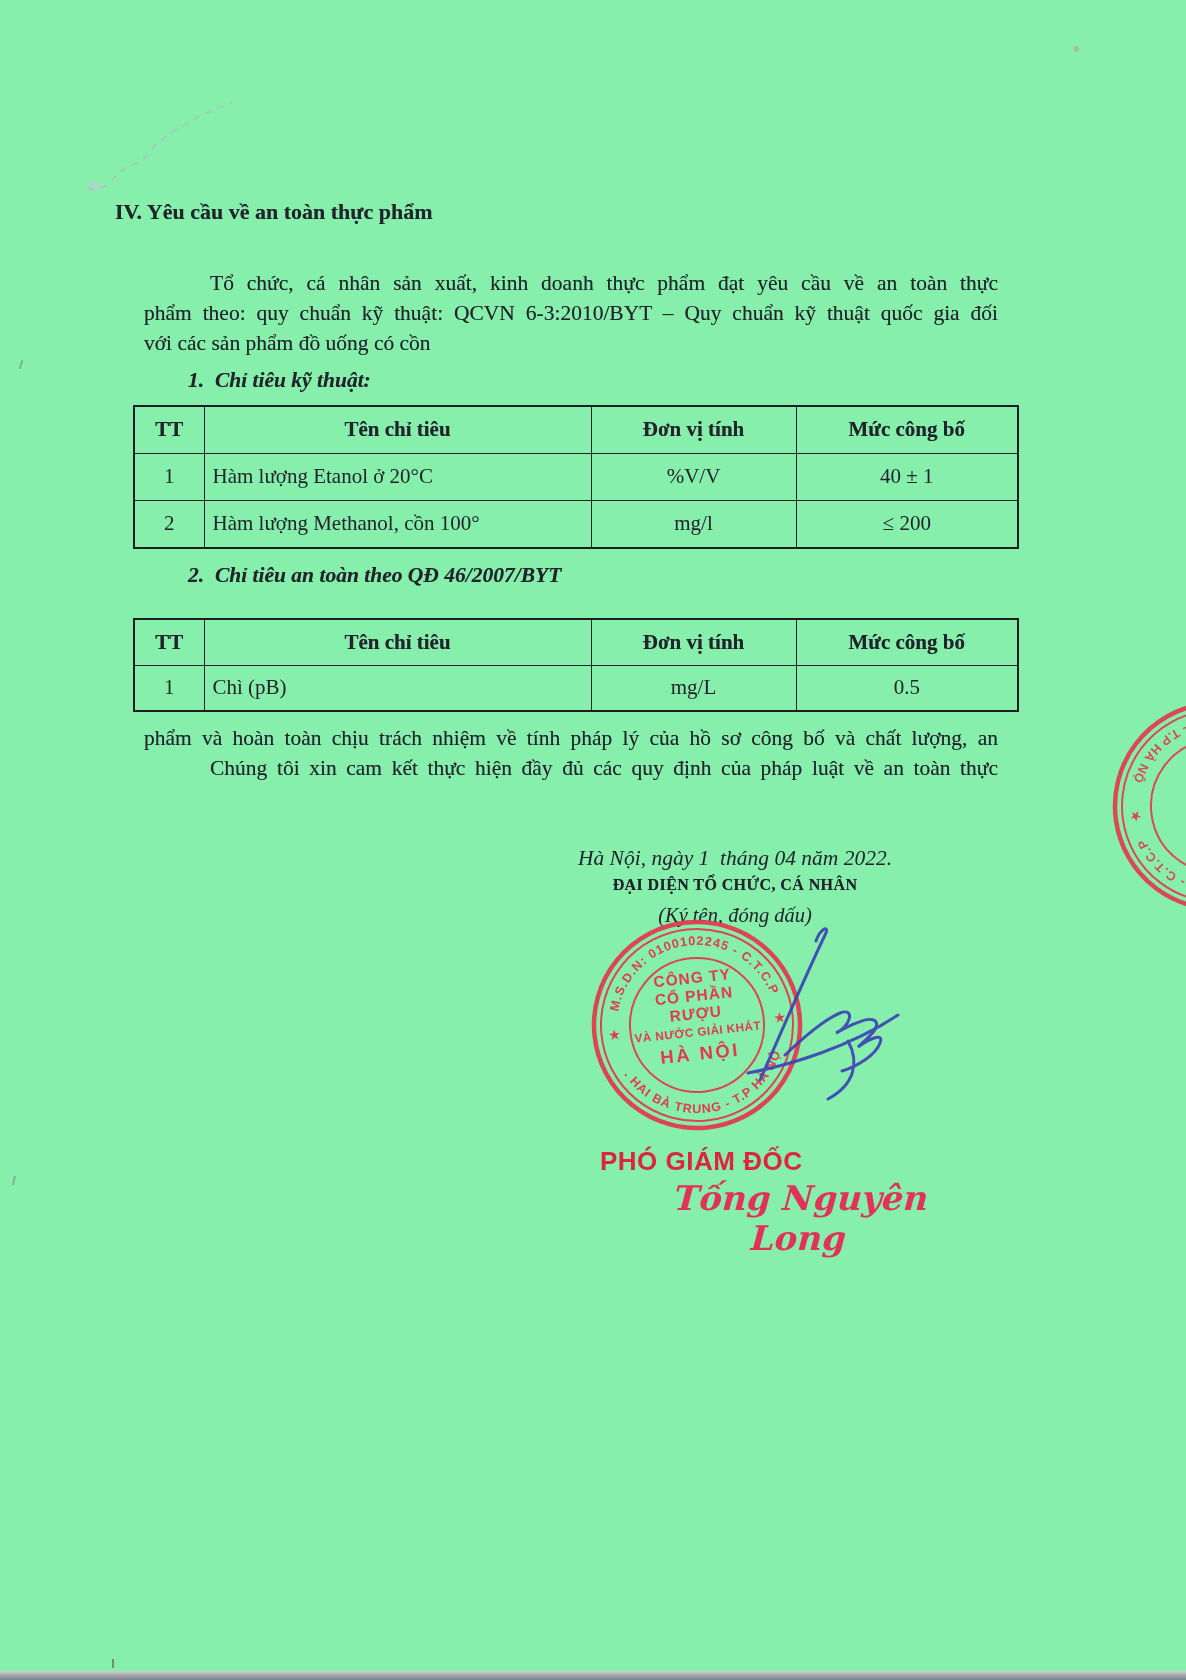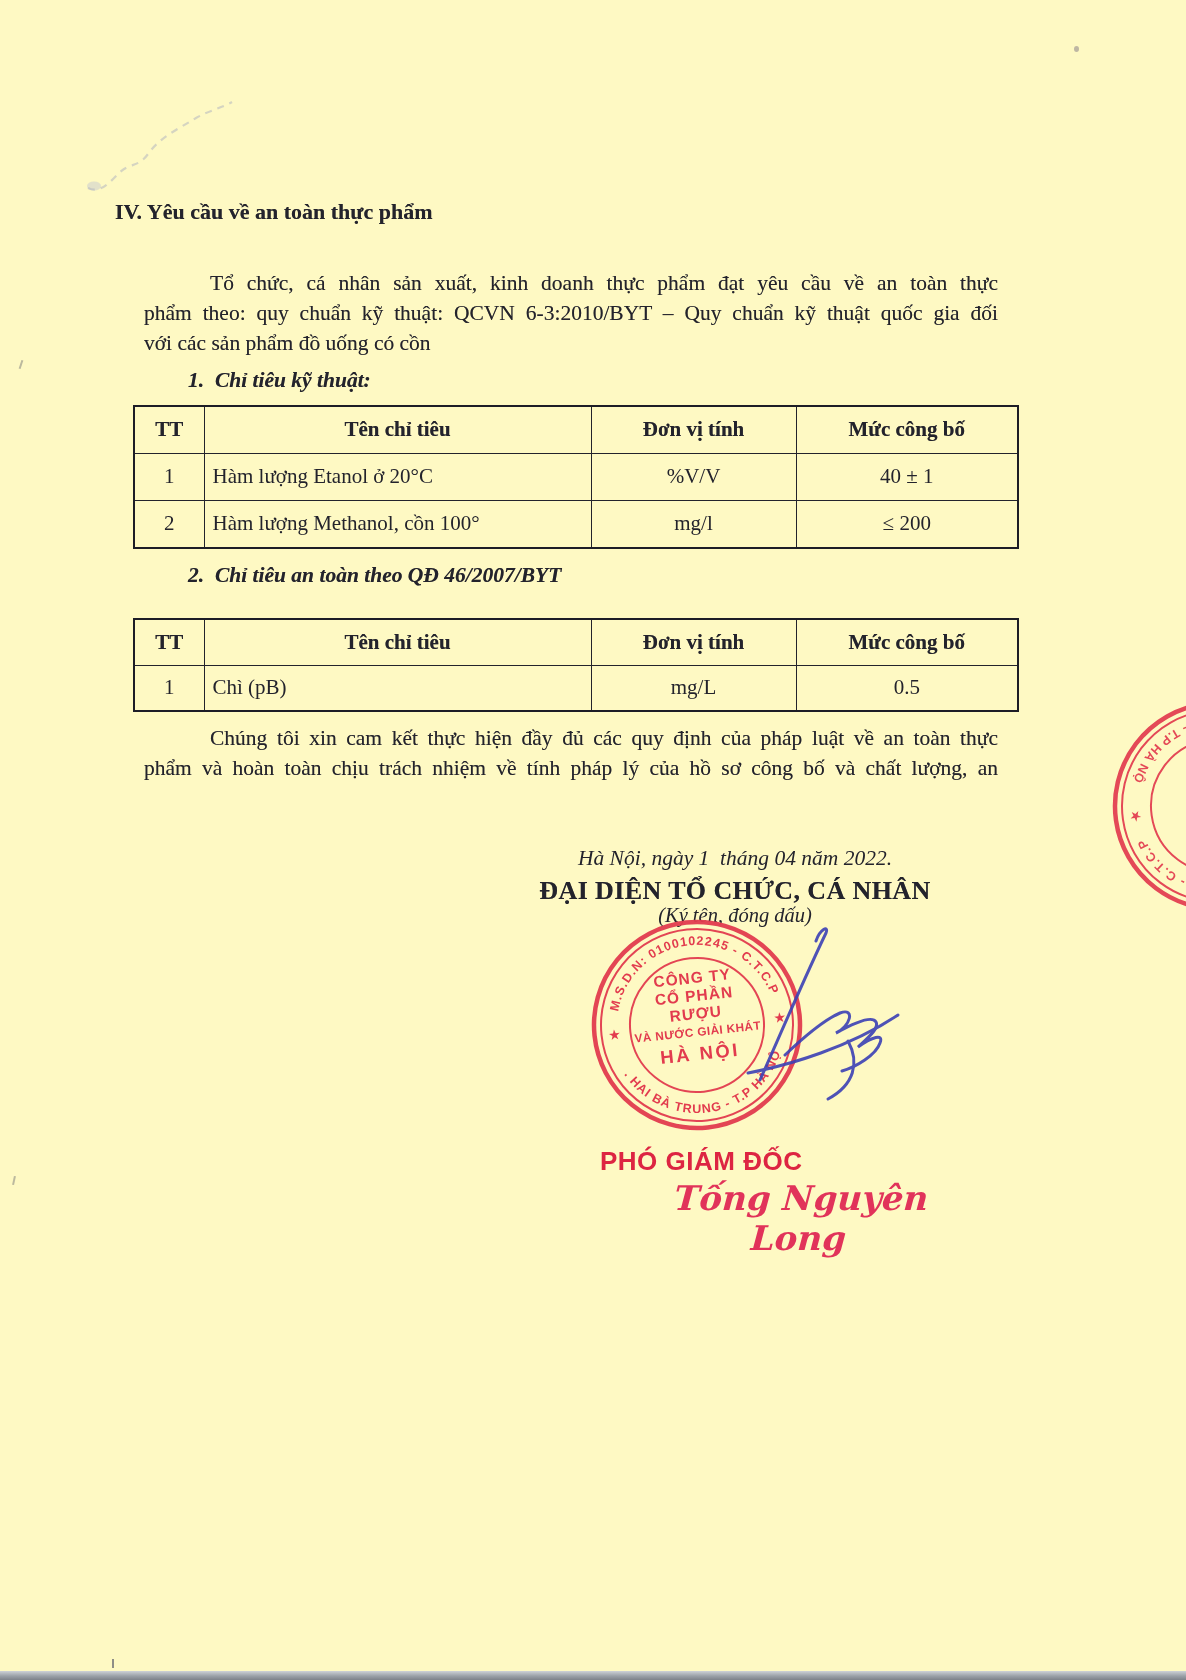--- a/index.html
+++ b/index.html
@@ -1,19 +1,19 @@
 <!DOCTYPE html>
 <html><head>
 <meta charset="utf-8">
 <style>
   html,body{margin:0;padding:0;background:#e8e8e8;}
   #page{
     position:relative;
     width:1186px;height:1680px;
-    background:#fef9c3;
+    background:#86efac;
     overflow:hidden;
     font-family:"Liberation Serif","DejaVu Serif",serif;
     color:#23232c;
   }
   .abs{position:absolute;}
 
   
   .sec-title{
     left:115px;top:199px;width:860px;
     font-size:22px;font-weight:bold;
@@ -49,21 +49,21 @@
   }
   table.spec{border:2.5px solid #1d1d26;}
   table.spec th{font-weight:bold;text-align:center;
     text-shadow:0 0 .4px rgba(20,20,30,.5);}
   td.c{text-align:center;}
   td.l{text-align:left;padding-left:12px;margin-top:16px;}
 
   
   .close-line{left:505px;width:460px;text-align:center;}
   .place-date{top:846px;font-size:21.5px;font-style:italic;}
-  .rep{top:876px;font-size:26px;font-weight:bold;letter-spacing:.4px;
+  .rep{top:876px;font-size:16px;font-weight:bold;letter-spacing:.4px;
        text-shadow:0 0 .4px rgba(20,20,30,.5);}
   .sign-note{top:904px;font-size:20.5px;font-style:italic;}
 
   .signer-title{
     top:1146px;left:600px;width:305px;
     font-family:"Liberation Sans","DejaVu Sans",sans-serif;
     font-size:26px;font-weight:bold;color:#dd2542;letter-spacing:.5px;
   }
   .signer-name{
     top:1178px;left:630px;width:340px;text-align:center;
@@ -162,22 +162,22 @@
     <tr style="height:46px">
       <td class="c">1</td>
       <td class="l">Chì (pB)</td>
       <td class="c">mg/L</td>
       <td class="c">0.5</td>
     </tr>
   </tbody>
     </table>
 
   <div class="abs para commit">
+    <div class="jline">phẩm và hoàn toàn chịu trách nhiệm về tính pháp lý của hồ sơ công bố và chất lượng, an</div>
     <div class="jline indent">Chúng tôi xin cam kết thực hiện đầy đủ các quy định của pháp luật về an toàn thực</div>
-    <div class="jline">phẩm và hoàn toàn chịu trách nhiệm về tính pháp lý của hồ sơ công bố và chất lượng, an</div>
   </div>
 
   <div class="abs close-line place-date">Hà Nội, ngày 1&nbsp; tháng 04 năm 2022.</div>
   <div class="abs close-line rep">ĐẠI DIỆN TỔ CHỨC, CÁ NHÂN</div>
   <div class="abs close-line sign-note">(Ký tên, đóng dấu)</div>
 
   <svg id="stamp" class="abs" width="220" height="220" viewBox="0 0 220 220">
     <g fill="none" stroke="#e23b4e" opacity=".95">
       <circle cx="110" cy="110" r="103" stroke-width="4.5"></circle>
       <circle cx="110" cy="110" r="96" stroke-width="2"></circle>

